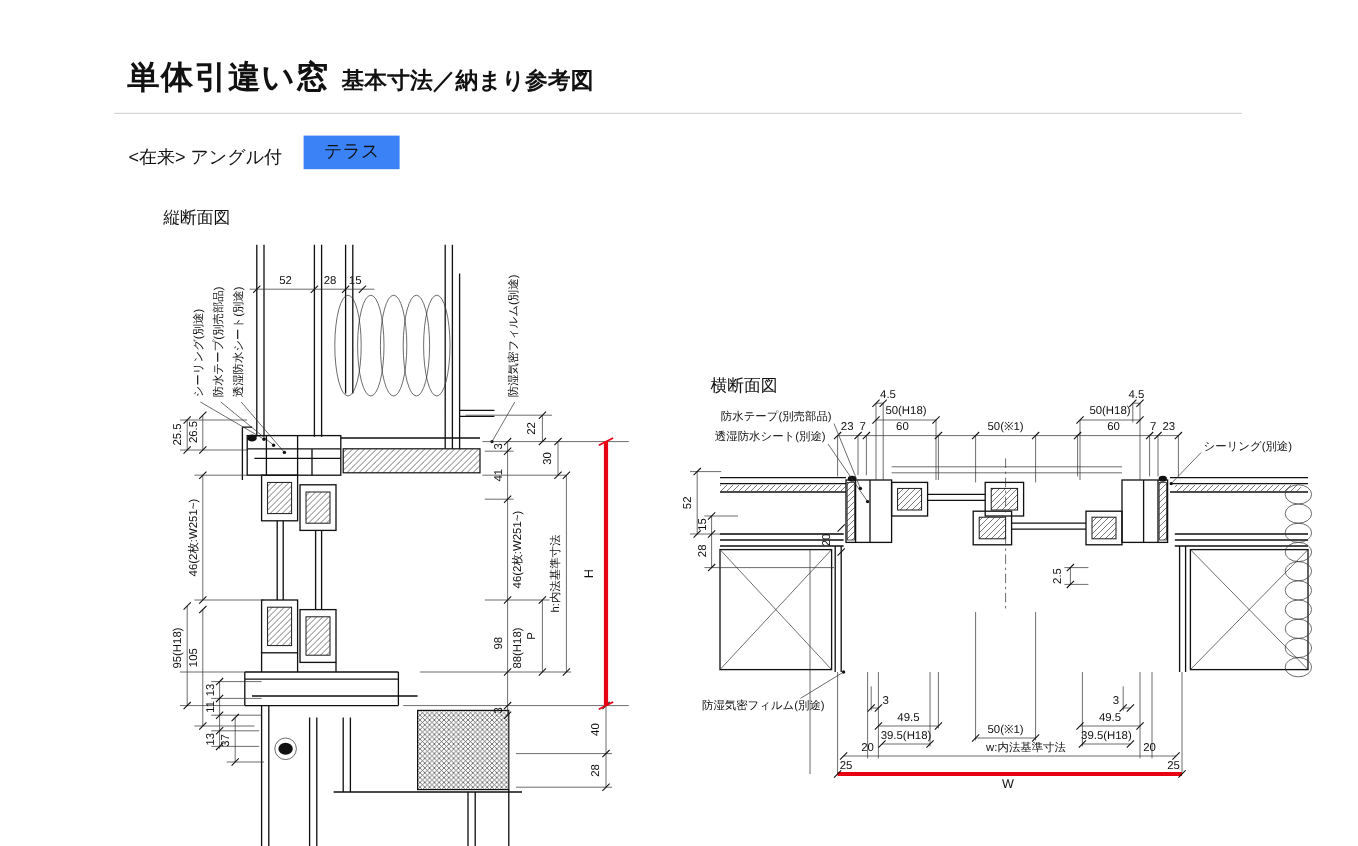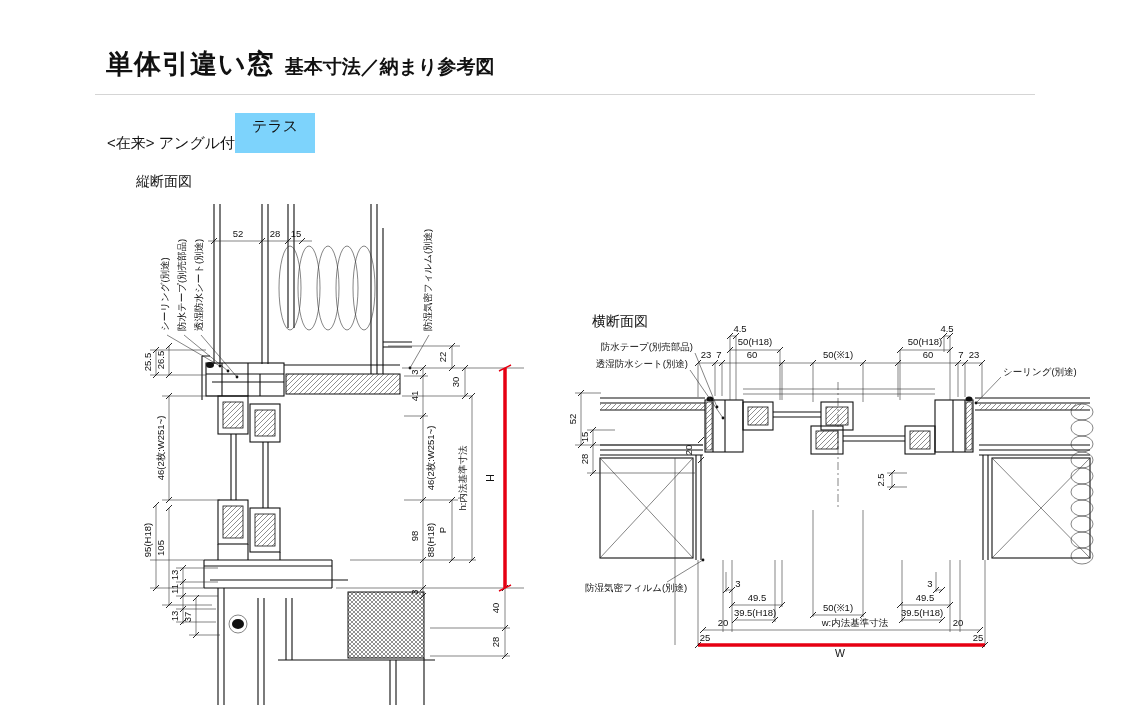--- a/index.html
+++ b/index.html
@@ -6,21 +6,21 @@
   body{
     width:1132px;height:705px;position:relative;overflow:hidden;
     background:#ffffff;color:#111;
     font-family:"Liberation Sans", sans-serif;
   }
   .header{position:absolute;left:106px;top:46px;}
   .title-main{font-size:27px;font-weight:bold;letter-spacing:1px;}
   .title-sub{font-size:19px;font-weight:bold;margin-left:10px;}
   .rule{position:absolute;left:95px;top:94px;width:940px;height:1px;background:#d5d5d5;}
   .specline{position:absolute;left:107px;top:113px;font-size:15px;display:flex;align-items:flex-end;}
-  .badge{display:inline-block;background:#7dd3fc;padding:4px 17px 17px;margin-left:0;font-size:15px;}
+  .badge{display:inline-block;background:#3b82f6;padding:4px 17px 5px;margin-left:18px;font-size:15px;}
   .sec{position:absolute;}
   
   .s1{stroke:#111;stroke-width:1.1;fill:none;}
   .s0{stroke:#333;stroke-width:0.6;fill:none;}
   .tk{stroke:#111;stroke-width:0.9;fill:none;}
   .dot{fill:#111;stroke:none;}
   .blk{fill:#111;stroke:none;}
   .pat{stroke:#444;stroke-width:0.6;fill:none;}
   .lbl{font-family:"Liberation Sans",sans-serif;font-size:9.5px;fill:#111;}
   .lblb{font-family:"Liberation Sans",sans-serif;font-size:10.5px;fill:#111;}

